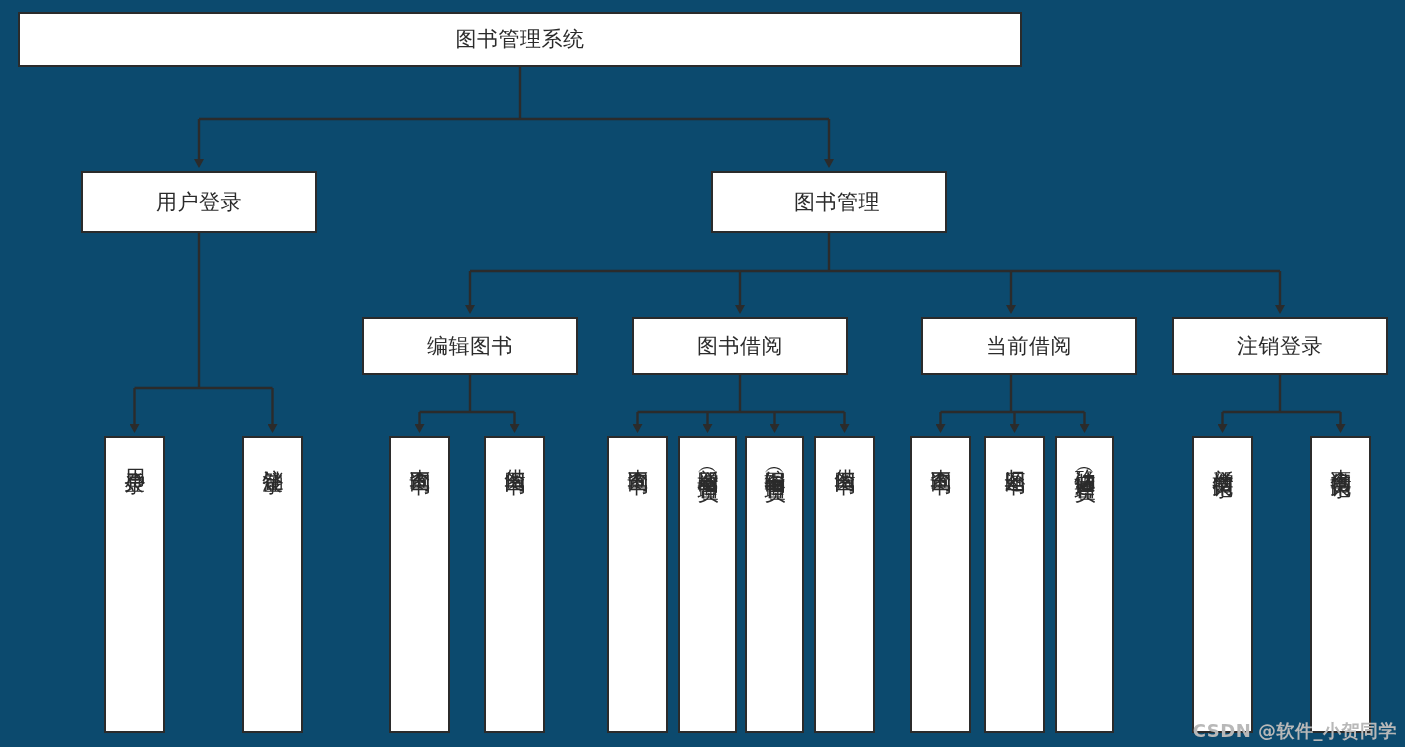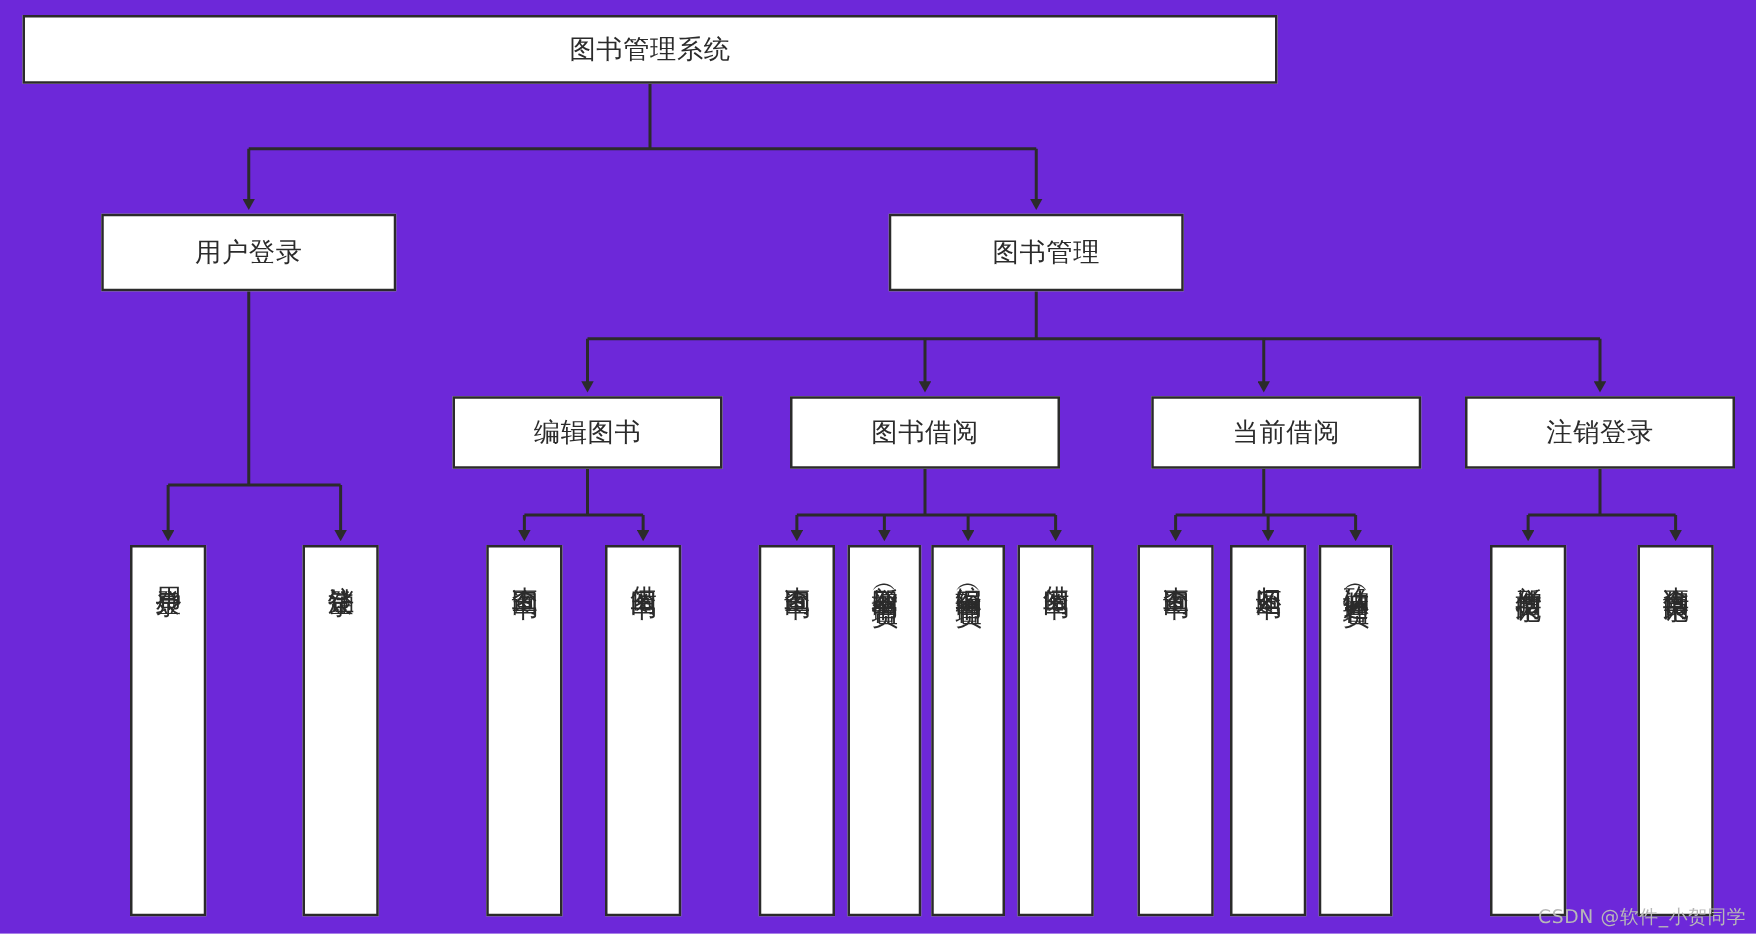--- a/index.html
+++ b/index.html
@@ -4,21 +4,21 @@
 <style>
   html, body {
     margin: 0;
     padding: 0;
     background: #ffffff;
   }
   #canvas {
     position: relative;
     width: 1405px;
     height: 747px;
-    background: #6d28d9;
+    background: #0c4a6e;
     font-family: "DejaVu Sans", "Liberation Sans", sans-serif;
     overflow: hidden;
   }
   svg.connectors {
     position: absolute;
     left: 0;
     top: 0;
     width: 1405px;
     height: 747px;
     pointer-events: none;
@@ -53,25 +53,26 @@
     text-orientation: upright;
     font-size: 21px;
     line-height: 1.38;
     letter-spacing: 2px;
     white-space: normal;
   }
   .watermark {
     position: absolute;
     right: 8px;
     bottom: 4px;
-    font-size: 15px;
+    font-size: 18px;
     color: #b8b8b8;
     letter-spacing: 0.5px;
     white-space: nowrap;
     font-family: "DejaVu Sans", "Liberation Sans", sans-serif;
+    font-weight: bold;
   }
 </style>
 </head>
 <body>
 
 <div id="canvas">
 
   <svg class="connectors" viewBox="0 0 1405 747" xmlns="http://www.w3.org/2000/svg">
     <defs>
       <marker id="arrowhead" markerWidth="9" markerHeight="10" refX="1" refY="5" orient="auto" markerUnits="userSpaceOnUse">

